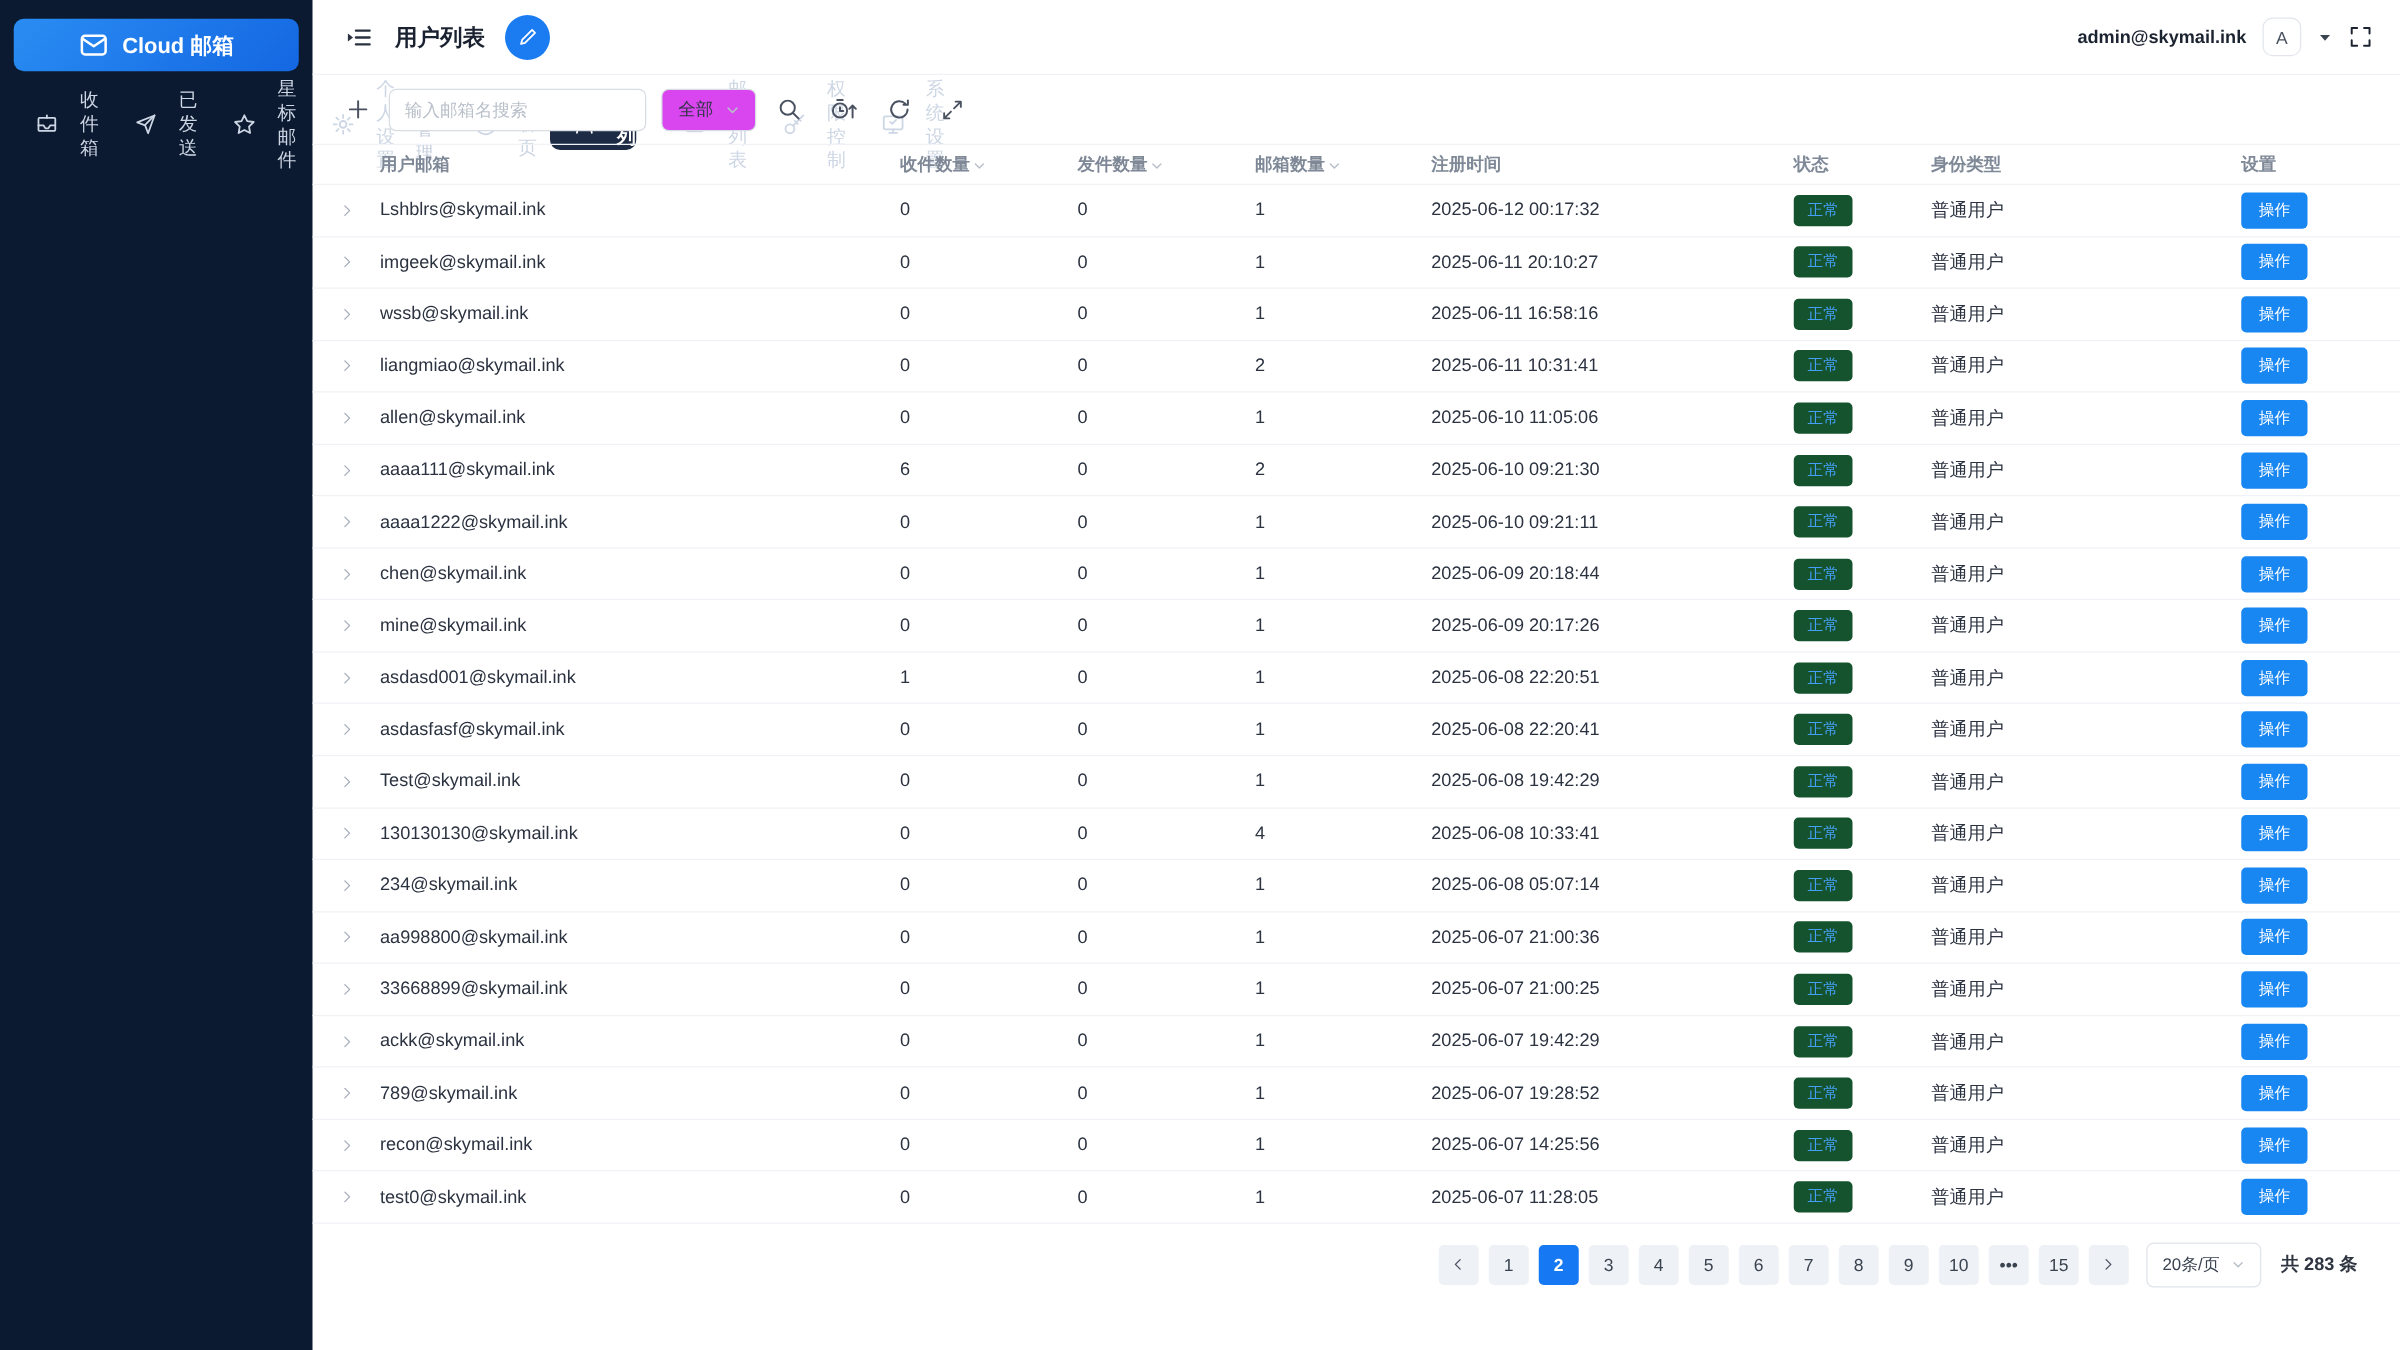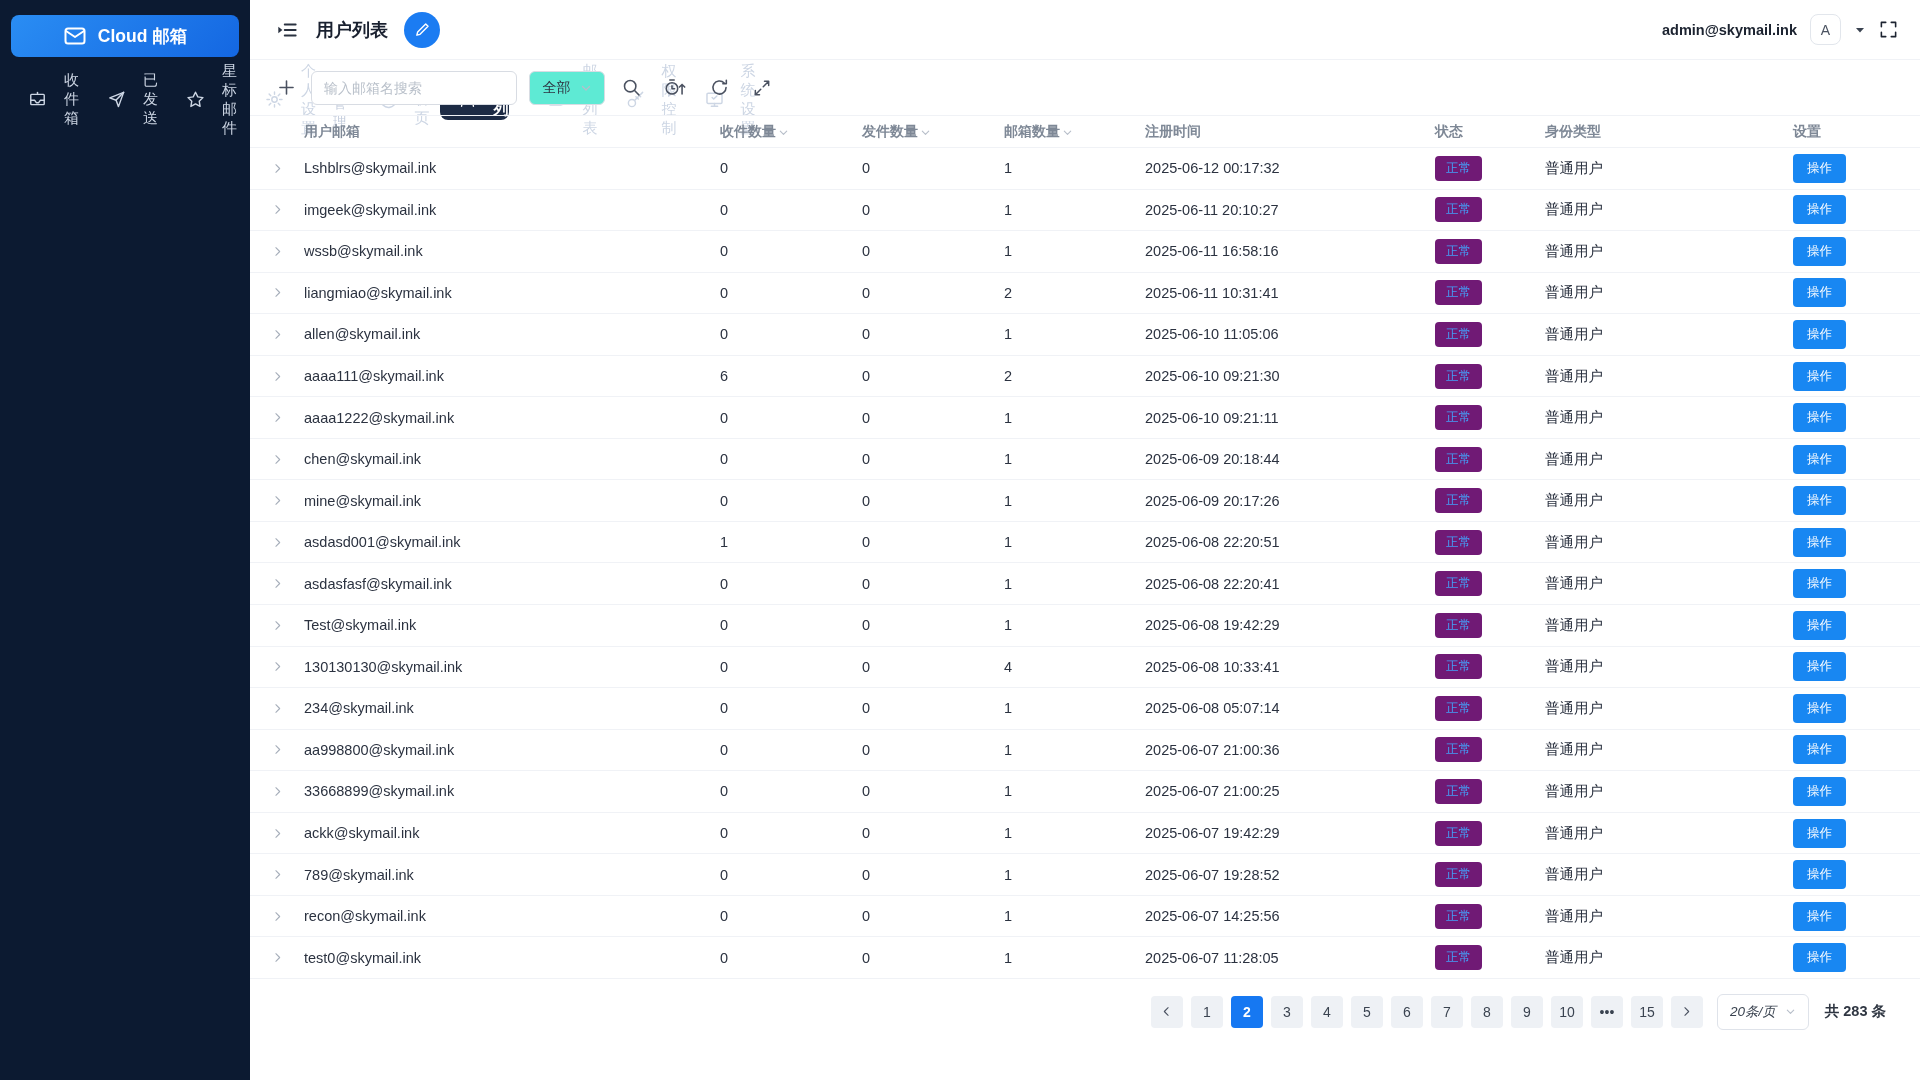--- a/index.html
+++ b/index.html
@@ -44,56 +44,56 @@
   
   .toolbar { height: 55px; flex: none; display: flex; align-items: center;
     padding-left: 24px; gap: 12px; }
   .icon-btn { background: none; border: none; cursor: pointer; color: #5a6170;
     display: flex; align-items: center; justify-content: center; padding: 2px; }
   .search-input { width: 206px; height: 34px; border: 1px solid #d8dce3;
     border-radius: 6px; padding: 0 12px; font-size: 14px; color: #333;
     outline: none; font-family: inherit; }
   .search-input::placeholder { color: #b9c0ca; }
   .filter-select { height: 34px; min-width: 76px; border: 1px solid #d8dce3;
-    border-radius: 6px; background: #5eead4; display: flex; align-items: center;
+    border-radius: 6px; background: #d946ef; display: flex; align-items: center;
     justify-content: center; gap: 9px; padding: 0 12px; font-size: 14px;
     color: #2e3542; cursor: pointer; }
   .tool-icons { display: flex; align-items: center; gap: 18px; margin-left: 2px; }
 
   
   .grid-row { display: grid;
     grid-template-columns: 54px 416px 142px 142px 141px 290px 110px 248px 1fr;
     align-items: center; }
   .thead { height: 33px; flex: none; border-top: 1px solid #f0f2f6;
     border-bottom: 1px solid #f0f2f6; color: #7e8896; font-size: 14px;
     font-weight: bold; }
   .th { display: flex; align-items: center; gap: 2px; }
   .th .sort-caret { color: #b7bec9; margin-top: 2px; }
   .tbody { flex: none; }
   .trow { height: 41.55px; border-bottom: 1px solid #f0f2f6; font-size: 14.5px;
     color: #2b3240; }
   .c-exp { display: flex; justify-content: center; color: #a6aeba; cursor: pointer; }
-  .badge { display: inline-block; background: #701a75; color: #459ef7;
+  .badge { display: inline-block; background: #14532d; color: #459ef7;
     font-size: 12.5px; padding: 4px 11px; border-radius: 4px; }
   .btn-action { background: #1887f2; color: #fff; border: none; border-radius: 4px;
     font-size: 12.5px; padding: 6px 14px; cursor: pointer; font-family: inherit; }
 
   
   .pager { margin-top: 15px; display: flex; align-items: center; gap: 8px;
     justify-content: flex-end; padding-right: 34px; }
   .page-btn { min-width: 32px; height: 32px; border: none; border-radius: 4px;
     background: #eef1f5; color: #3a4350; font-size: 14px; cursor: pointer;
     display: flex; align-items: center; justify-content: center; padding: 0 6px;
     font-family: inherit; }
   .page-btn.active { background: #1678f2; color: #fff; font-weight: bold; }
   .page-arrow { color: #4a5160; }
   .page-size-select { height: 36px; border: 1px solid #dfe3ea; border-radius: 6px;
     background: #fff; display: flex; align-items: center; gap: 9px;
     padding: 0 12px; font-size: 13.5px; color: #3a4350; cursor: pointer;
-    margin-left: 6px; font-style: italic; }
+    margin-left: 6px; }
   .total-text { font-size: 14.5px; color: #2f3642; font-weight: bold; margin-left: 8px; }
 
   svg { display: block; }
 </style>
 </head>
 <body>
 
 <div class="app">
 
   <aside class="sidebar">

